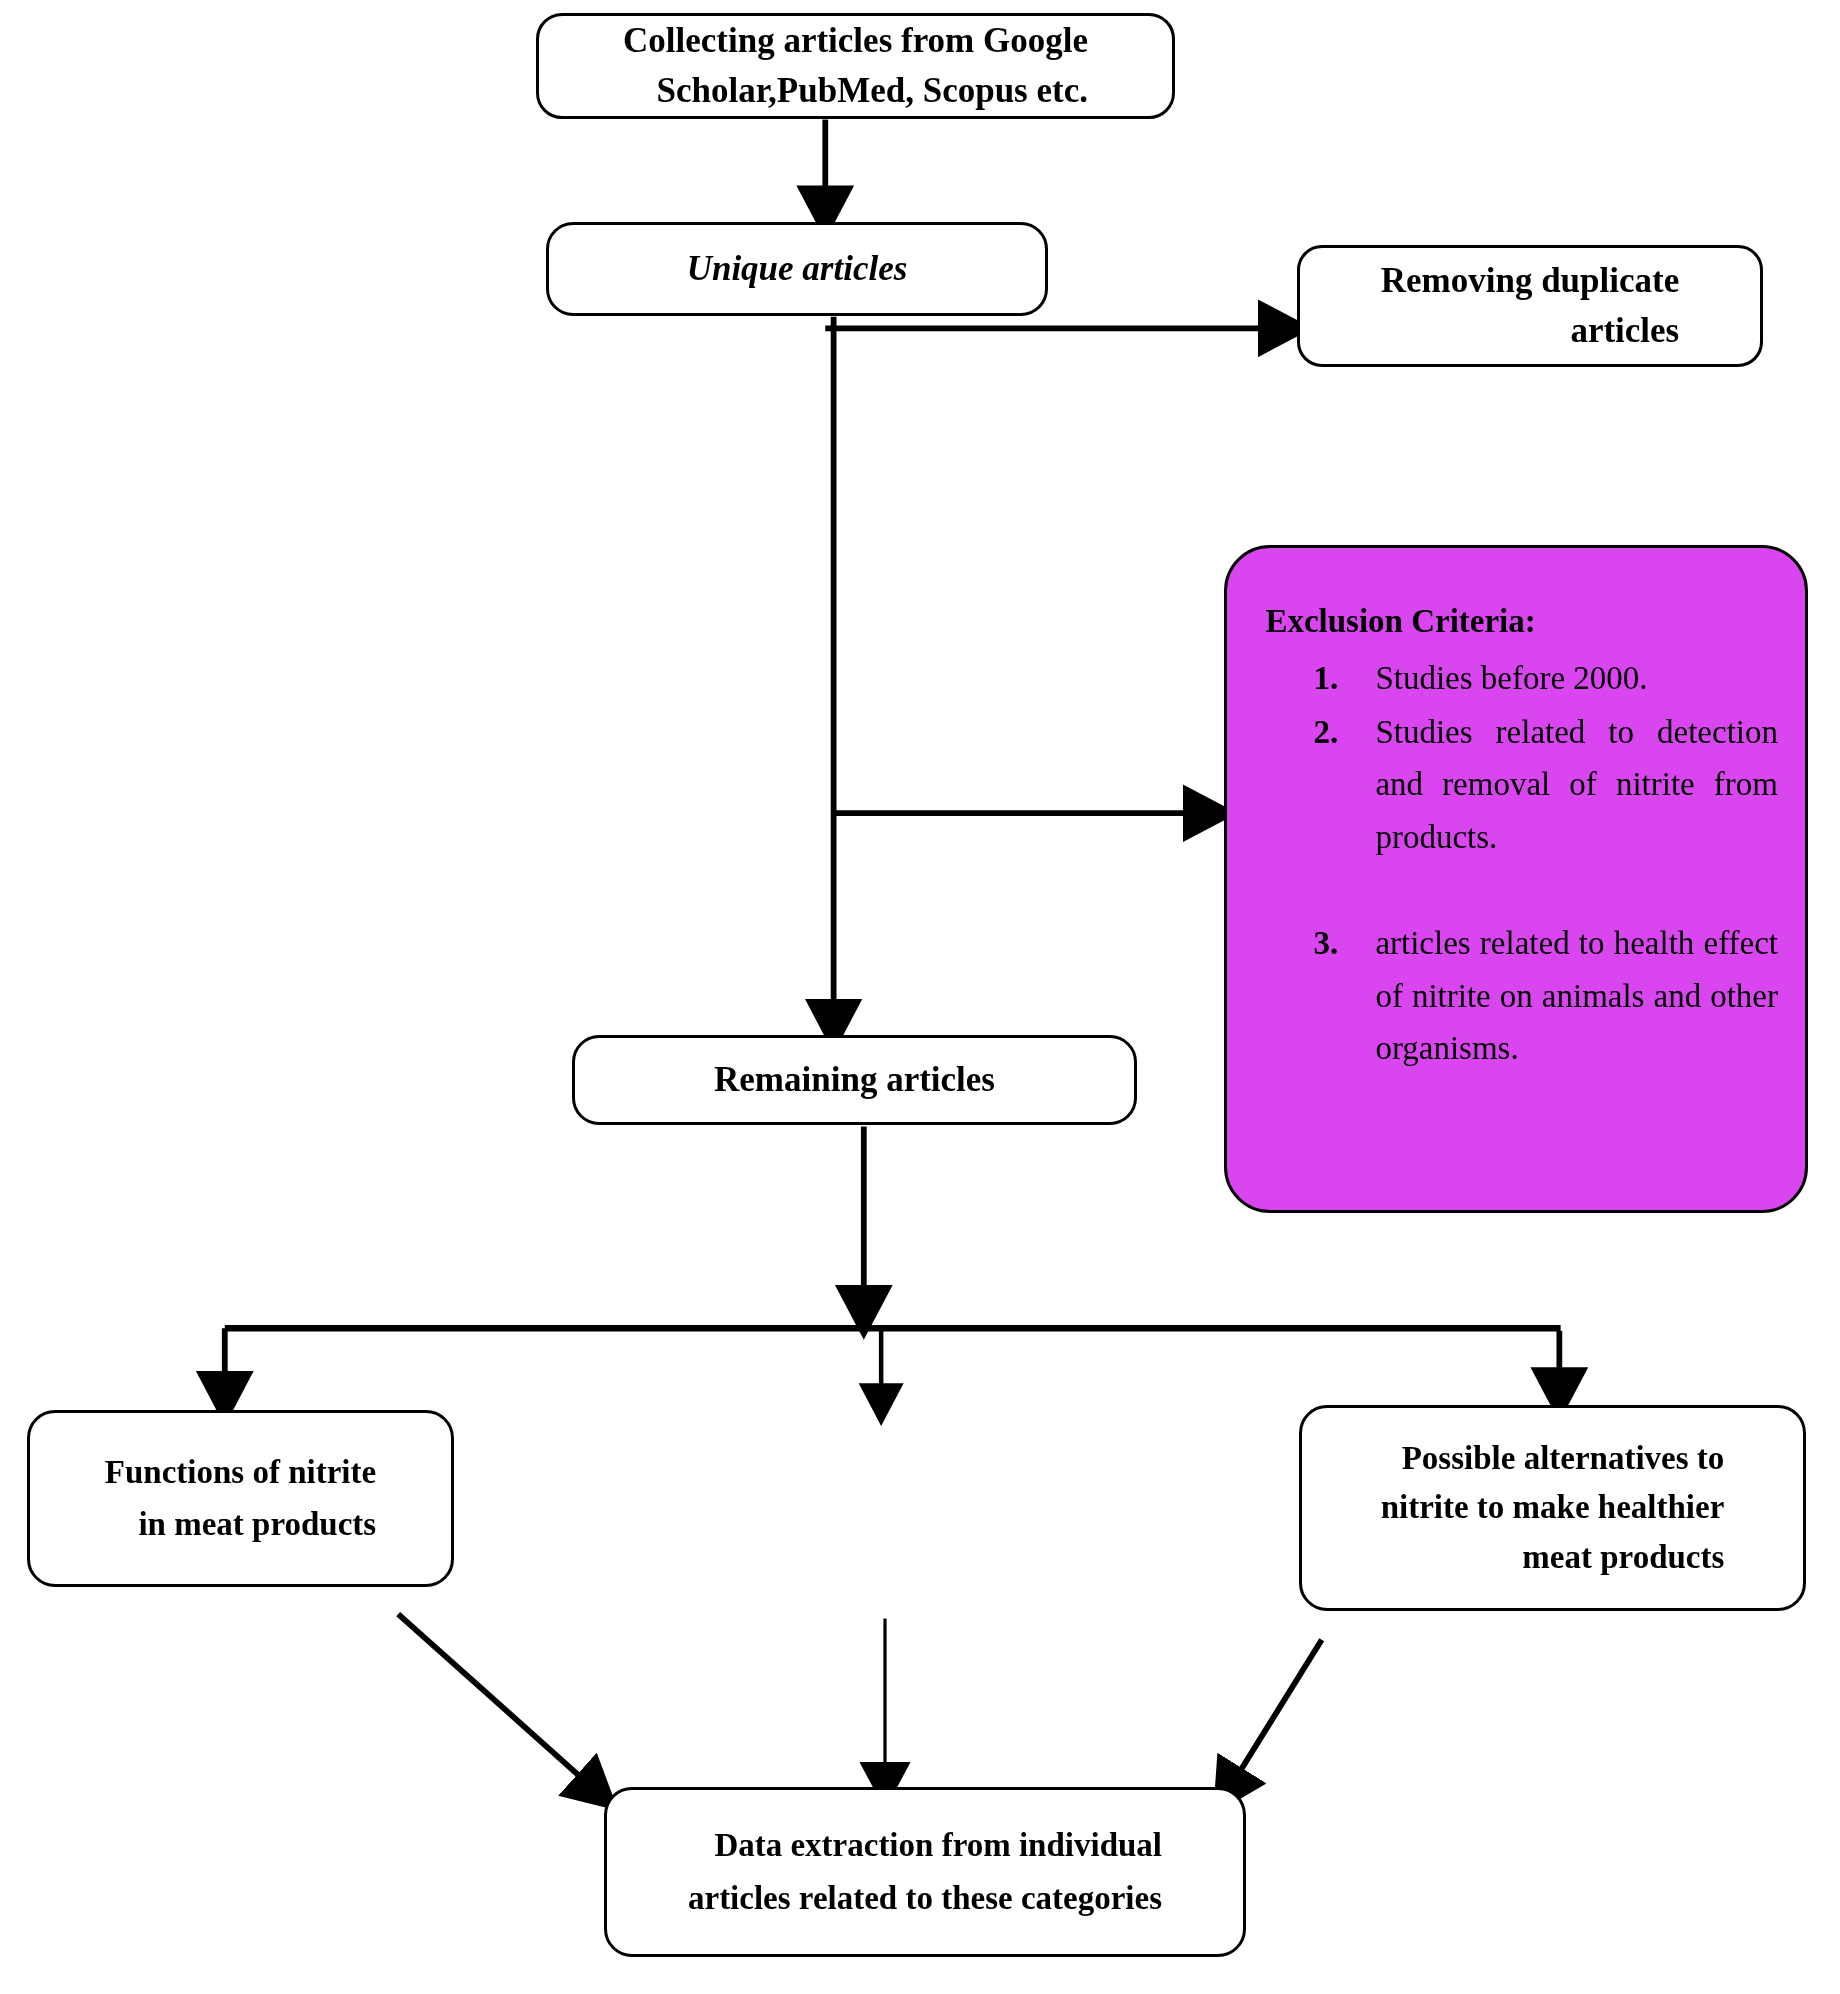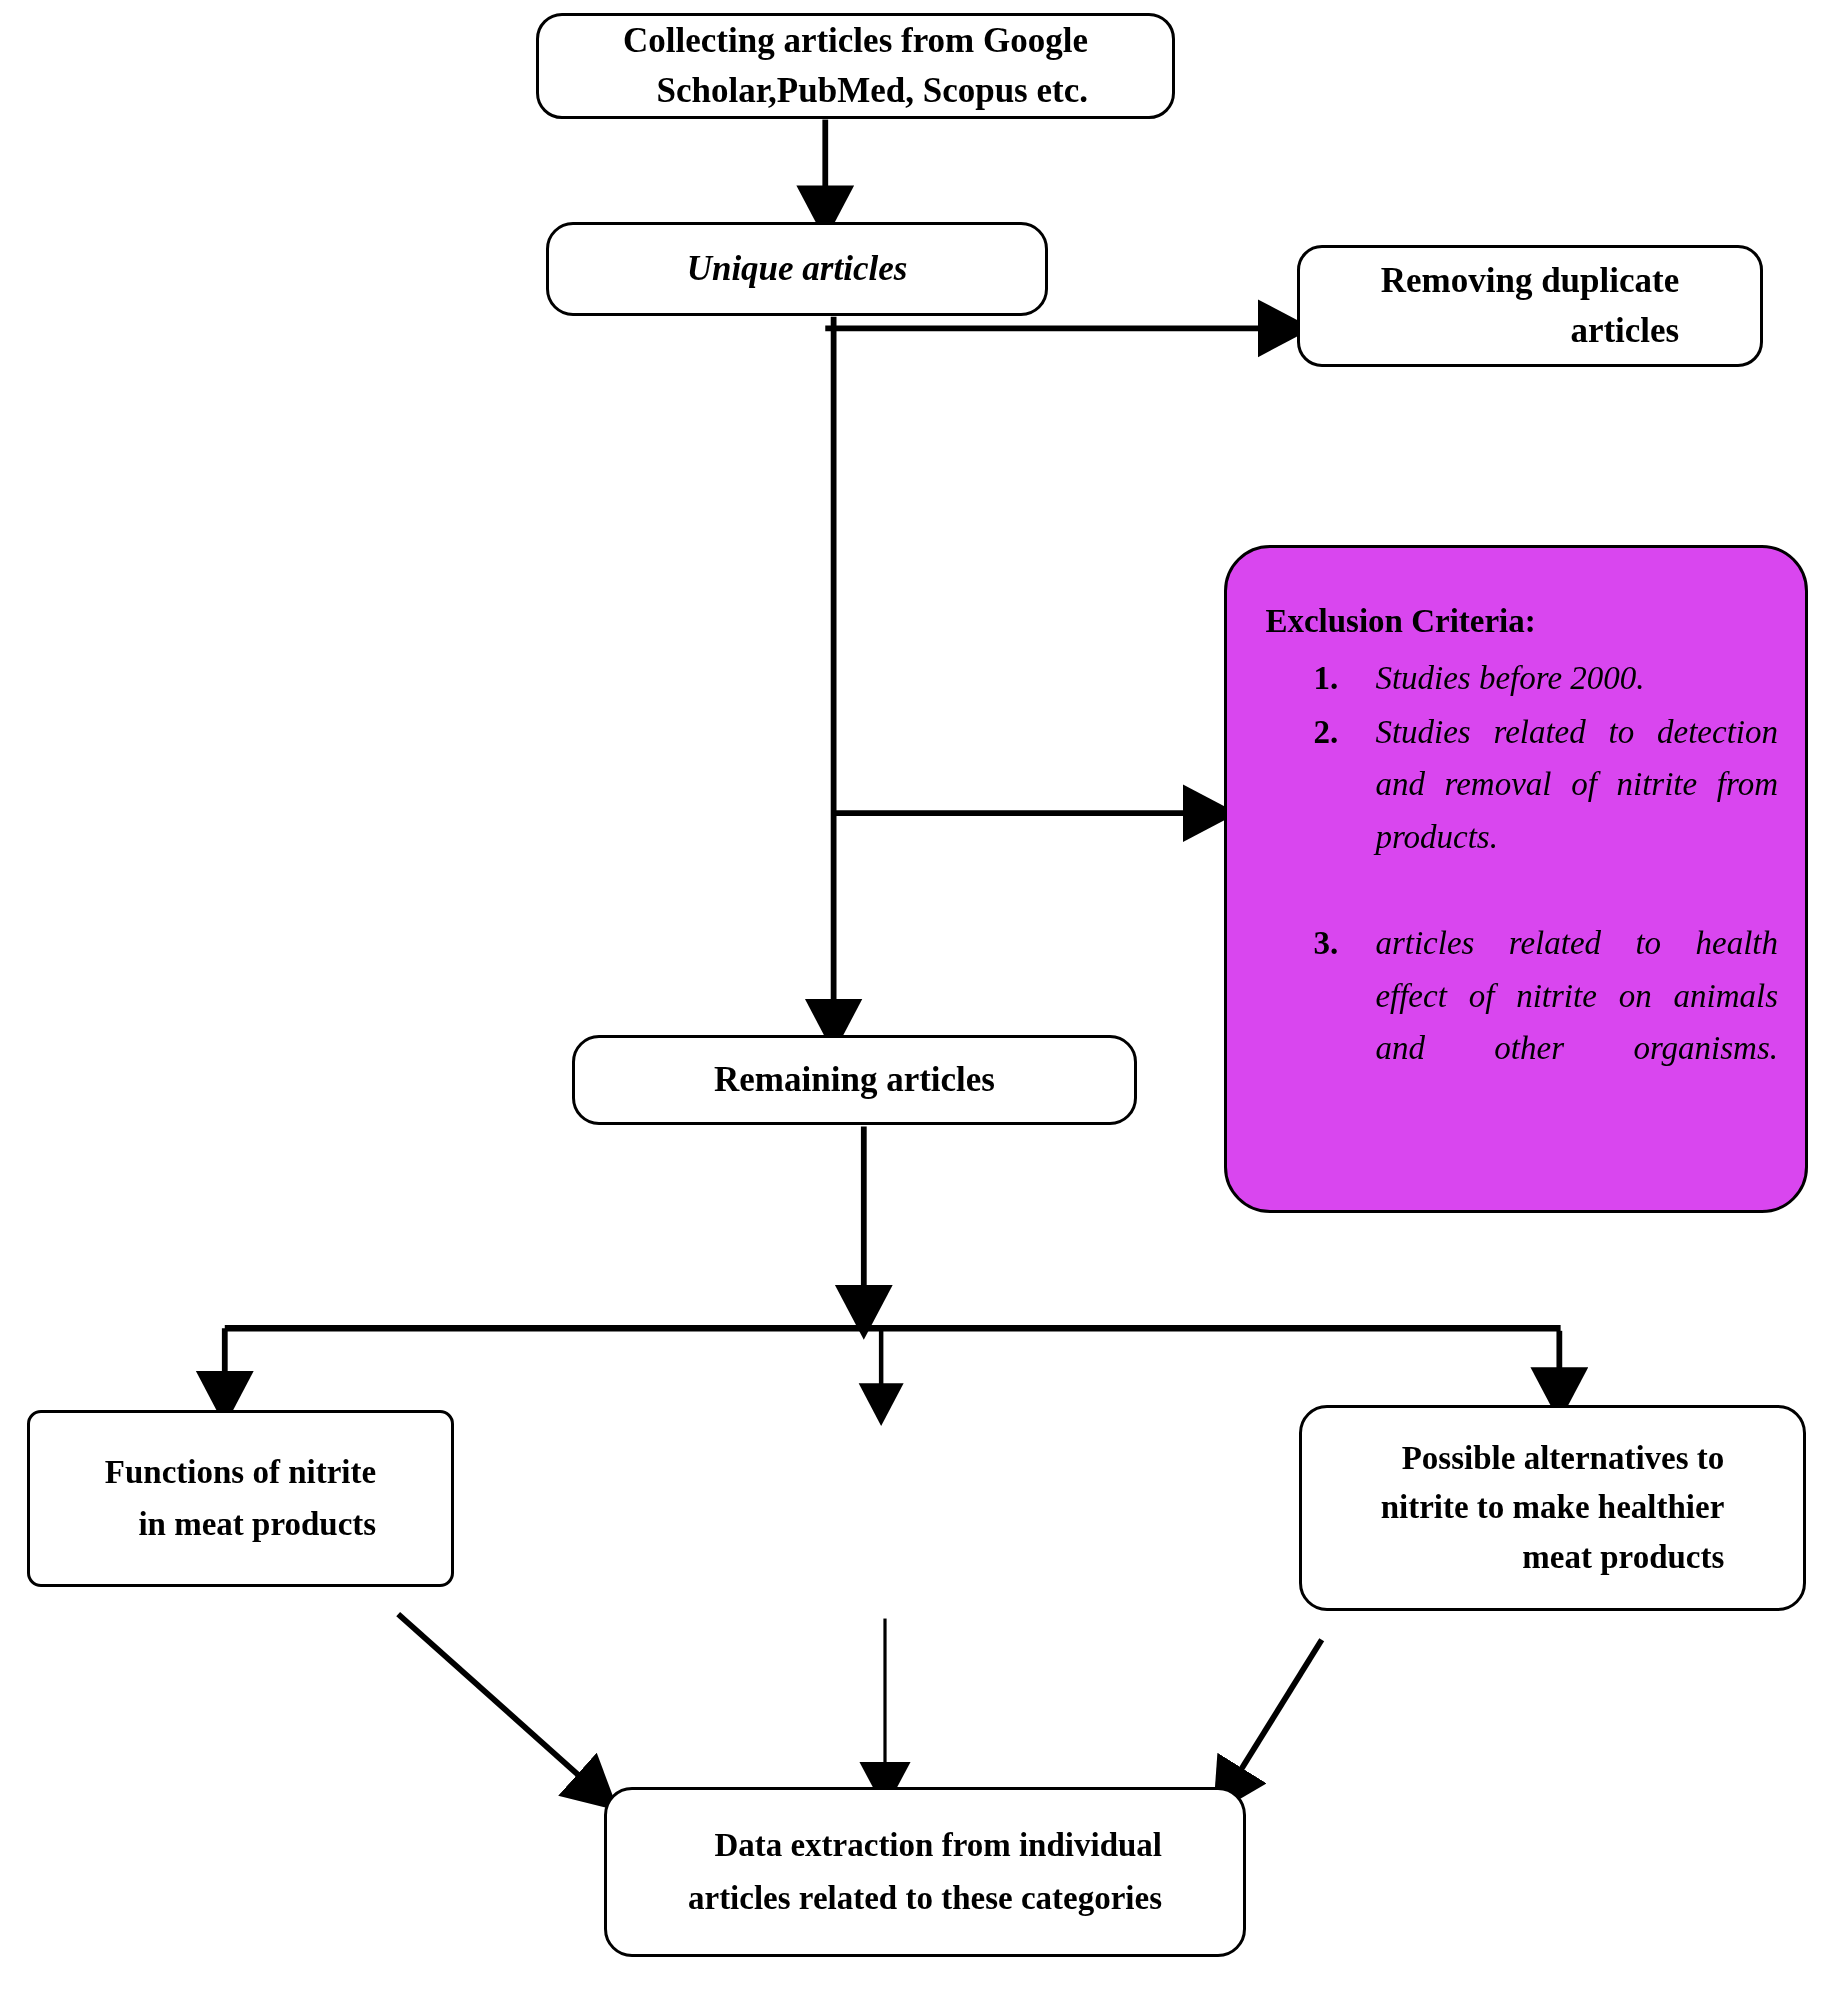--- a/index.html
+++ b/index.html
@@ -47,21 +47,21 @@
 
   #node-duplicate { left: 1297px; top: 245px;  width: 466px;  height: 122px; border-radius: 25px; }
   #node-duplicate .node-label { font-size: 35px; line-height: 1.42; }
 
   #node-unique    { left: 546px;  top: 222px;  width: 502px;  height: 94px; border-radius: 27px; font-style: italic; }
   #node-unique .node-label { font-size: 35px; }
 
   #node-remaining { left: 572px;  top: 1035px; width: 565px;  height: 90px; border-radius: 27px; }
   #node-remaining .node-label { font-size: 35px; }
 
-  #node-functions { left: 27px;   top: 1410px; width: 427px;  height: 177px; border-radius: 14px; }
+  #node-functions { left: 27px;   top: 1410px; width: 427px;  height: 177px; border-radius: 28px; }
   #node-functions .node-label { font-size: 33px; line-height: 1.55; }
 
   #node-adverse   { left: 633px;  top: 1415px; width: 501px;  height: 183px; border-radius: 28px; }
   #node-adverse .node-label { font-size: 33px; line-height: 1.55; }
 
   #node-alternatives { left: 1299px; top: 1405px; width: 507px; height: 206px; border-radius: 28px; }
   #node-alternatives .node-label { font-size: 33px; line-height: 1.5; }
 
   #node-extract   { left: 604px;  top: 1787px; width: 642px; height: 170px; border-radius: 28px; }
   #node-extract .node-label { font-size: 33px; line-height: 1.6; }
@@ -105,21 +105,21 @@
     margin-bottom: 2.6px;
     padding-left: 62px;
   }
   ol.exclusion-list > li::before {
     content: counter(excl) ".";
     position: absolute;
     left: 0;
     top: 0;
     font-weight: bold;
   }
-  ol.exclusion-list > li > span { display: inline; font-style: italic; }
+  ol.exclusion-list > li > span { display: inline; }
   ol.exclusion-list > li.last-line-full > span::after {
     content: "";
     display: inline-block;
     width: 100%;
     height: 0;
   }
 </style>
 </head>
 <body>
 

